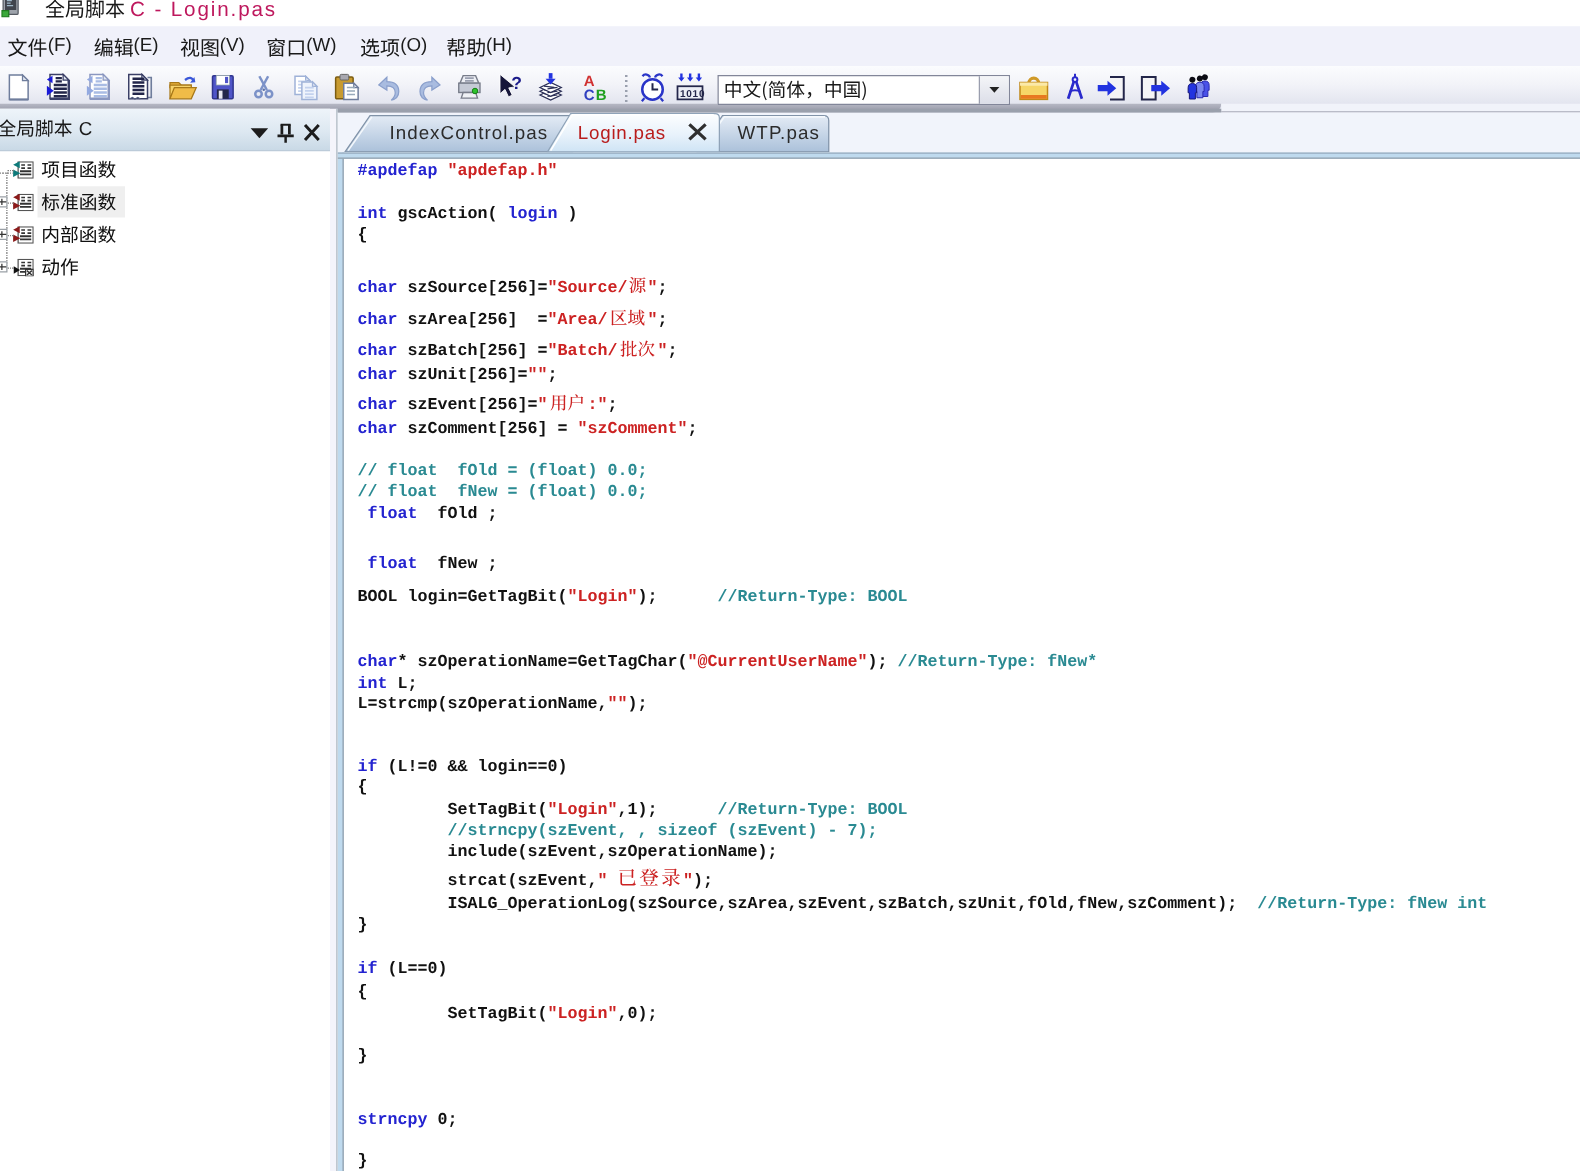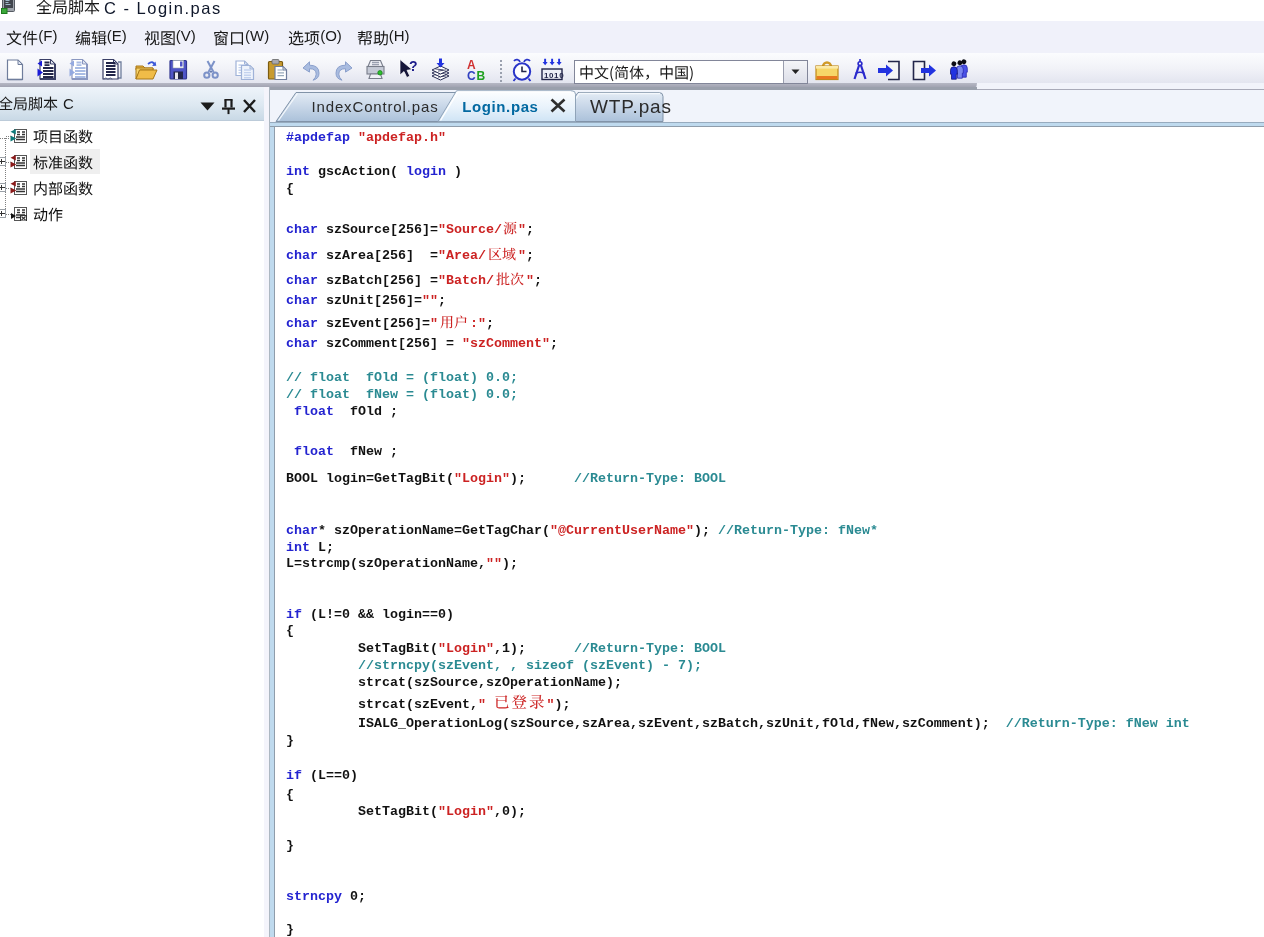--- a/index.html
+++ b/index.html
@@ -51,21 +51,21 @@
       <rect x="3" y="-1" width="9" height="9" fill="#41454d"></rect>
       <path d="M4.5 0.5 h4 M4.5 2.5 h3 M4.5 4.5 h5" stroke="#9fb8c8" stroke-width="1" fill="none"></path>
       <rect x="0.5" y="8.5" width="5.5" height="5" fill="#3aa83a" stroke="#1e7a1e"></rect>
     </svg>
  <div class="abs" style="left:35.5px;top:-1.5px"><svg style="position:relative;vertical-align:-6.72px;" width="64.0" height="20.8" viewBox="0 0 64.0 20.8" fill="#1a1a1a">
         <path transform="translate(0.00,14.08) scale(0.016000,-0.016000)" d="M493 851C392 692 209 545 26 462C45 446 67 421 78 401C118 421 158 444 197 469V404H461V248H203V181H461V16H76V-52H929V16H539V181H809V248H539V404H809V470C847 444 885 420 925 397C936 419 958 445 977 460C814 546 666 650 542 794L559 820ZM200 471C313 544 418 637 500 739C595 630 696 546 807 471Z"></path>
         <path transform="translate(16.00,14.08) scale(0.016000,-0.016000)" d="M153 788V549C153 386 141 156 28 -6C44 -15 76 -40 88 -54C173 68 207 231 220 377H836C825 121 813 25 791 2C782 -9 772 -11 754 -11C735 -11 686 -10 633 -6C645 -26 653 -55 654 -76C708 -80 760 -80 788 -77C819 -74 838 -67 857 -45C887 -9 899 103 912 409C913 420 913 444 913 444H225L227 530H843V788ZM227 723H768V595H227ZM308 298V-19H378V39H690V298ZM378 236H620V101H378Z"></path>
         <path transform="translate(32.00,14.08) scale(0.016000,-0.016000)" d="M86 803V442C86 296 82 94 29 -49C44 -54 72 -69 84 -79C119 17 135 142 142 260H261V9C261 -3 257 -6 247 -6C236 -7 205 -7 168 -6C177 -24 185 -55 187 -72C241 -72 274 -70 295 -59C317 -47 323 -26 323 8V803ZM147 735H261V569H147ZM147 501H261V330H145L147 443ZM694 782V-80H760V711H866V172C866 161 863 158 854 158C844 157 814 157 778 158C788 139 798 107 800 88C848 88 881 90 904 102C926 114 932 136 932 170V782ZM375 26 376 27C393 37 423 45 599 77C604 54 608 34 610 16L665 36C656 102 625 213 591 298L540 283C557 238 573 185 586 135L439 111C472 187 503 284 524 375H661V447H541V603H644V674H541V835H477V674H371V603H477V447H352V375H456C437 275 403 176 392 148C379 115 367 92 353 89C361 72 372 40 375 26Z"></path>
         <path transform="translate(48.00,14.08) scale(0.016000,-0.016000)" d="M460 839V629H65V553H367C294 383 170 221 37 140C55 125 80 98 92 79C237 178 366 357 444 553H460V183H226V107H460V-80H539V107H772V183H539V553H553C629 357 758 177 906 81C920 102 946 131 965 146C826 226 700 384 628 553H937V629H539V839Z"></path>
       </svg></div>
- <div class="abs" style="left:104px;top:-0.5px;font-size:16.5px;letter-spacing:1.5px;color:#0f172a;line-height:17px">C - Login.pas</div>
+ <div class="abs" style="left:104px;top:-0.5px;font-size:16.5px;letter-spacing:1.5px;color:#be185d;line-height:17px">C - Login.pas</div>
 </div>
 
 <div id="menubar"></div>
 <div class="mi" style="left:6.3px"><svg style="position:relative;vertical-align:-6.72px;" width="32.0" height="20.8" viewBox="0 0 32.0 20.8" fill="#1a1a1a">
       <path transform="translate(0.00,14.08) scale(0.016000,-0.016000)" d="M423 823C453 774 485 707 497 666L580 693C566 734 531 799 501 847ZM50 664V590H206C265 438 344 307 447 200C337 108 202 40 36 -7C51 -25 75 -60 83 -78C250 -24 389 48 502 146C615 46 751 -28 915 -73C928 -52 950 -20 967 -4C807 36 671 107 560 201C661 304 738 432 796 590H954V664ZM504 253C410 348 336 462 284 590H711C661 455 592 344 504 253Z"></path>
       <path transform="translate(16.00,14.08) scale(0.016000,-0.016000)" d="M317 341V268H604V-80H679V268H953V341H679V562H909V635H679V828H604V635H470C483 680 494 728 504 775L432 790C409 659 367 530 309 447C327 438 359 420 373 409C400 451 425 504 446 562H604V341ZM268 836C214 685 126 535 32 437C45 420 67 381 75 363C107 397 137 437 167 480V-78H239V597C277 667 311 741 339 815Z"></path>
     </svg><span class="lat">(F)</span></div>
 <div class="mi" style="left:74.8px"><svg style="position:relative;vertical-align:-6.72px;" width="32.0" height="20.8" viewBox="0 0 32.0 20.8" fill="#1a1a1a">
       <path transform="translate(0.00,14.08) scale(0.016000,-0.016000)" d="M40 54 58 -15C140 18 245 61 346 103L332 163C223 121 114 79 40 54ZM61 423C75 430 98 435 205 450C167 386 132 335 116 316C87 278 66 252 45 248C53 230 64 196 68 182C87 194 118 204 339 255C336 271 333 298 334 317L167 282C238 374 307 486 364 597L303 632C286 593 265 554 245 517L133 505C190 593 246 706 287 815L215 840C179 719 112 587 91 554C71 520 55 496 38 491C46 473 57 438 61 423ZM624 350V202H541V350ZM675 350H746V202H675ZM481 412V-72H541V143H624V-47H675V143H746V-46H797V143H871V-7C871 -14 868 -16 861 -17C854 -17 836 -17 814 -16C822 -32 829 -56 831 -73C867 -73 890 -71 908 -62C926 -52 930 -35 930 -8V413L871 412ZM797 350H871V202H797ZM605 826C621 798 637 762 648 732H414V515C414 361 405 139 314 -21C329 -28 360 -50 372 -63C465 99 482 335 483 498H920V732H729C717 765 697 811 675 846ZM483 668H850V561H483Z"></path>
       <path transform="translate(16.00,14.08) scale(0.016000,-0.016000)" d="M551 751H819V650H551ZM482 808V594H892V808ZM81 332C89 340 119 346 153 346H244V202L40 167L56 94L244 132V-76H313V146L427 169L423 234L313 214V346H405V414H313V568H244V414H148C176 483 204 565 228 650H412V722H247C255 756 263 791 269 825L196 840C191 801 183 761 174 722H47V650H157C136 570 115 504 105 479C88 435 75 403 58 398C66 380 77 346 81 332ZM815 472V386H560V472ZM400 76 412 8 815 40V-80H885V46L959 52L960 115L885 110V472H953V535H423V472H491V82ZM815 329V242H560V329ZM815 185V105L560 86V185Z"></path>
@@ -274,22 +274,22 @@
     </defs>
     <path d="M6 32.5 L26 3.5 H188 V32.5 z" fill="url(#gi)" stroke="#8193a8" stroke-width="1"></path>
     <path d="M8.5 31.5 L27.5 4.5" stroke="#f4f8fc" stroke-width="1.3" fill="none"></path>
     <path d="M288 32.5 L308 3.5 H389 Q393 3.5 393 7.5 V32.5 z" fill="url(#gi)" stroke="#8193a8" stroke-width="1"></path>
     <path d="M290.5 31.5 L309.5 4.5 H390" stroke="#f4f8fc" stroke-width="1.3" fill="none"></path>
     <path d="M168 32.5 L186.5 1.8 H302 Q305.5 1.8 305.5 5.3 V32.5 z" fill="url(#ga)" stroke="#8fa3b8" stroke-width="1"></path>
     <path d="M170.5 31.5 L188 2.8 H301" stroke="#fff" stroke-width="1.3" fill="none"></path>
     <path d="M281.5 10.5 L294.5 22.5 M294.5 10.5 L281.5 22.5" stroke="#2f2f2f" stroke-width="2.6"></path>
   </svg>
 <div class="tabtxt" style="left:311.5px;top:98.8px;font-size:15px;letter-spacing:0.85px;line-height:15px">IndexControl.pas</div>
-<div class="tabtxt" style="left:462.3px;top:98.7px;font-weight:bold;font-size:15px;letter-spacing:0.6px;line-height:15px;color:#0369a1">Login.pas</div>
-<div class="tabtxt" style="left:590px;top:98.8px;font-size:19px;letter-spacing:0.9px;line-height:15px">WTP.pas</div>
+<div class="tabtxt" style="left:462.3px;top:98.7px;font-weight:normal;font-size:15px;letter-spacing:0.6px;line-height:15px;color:#b91c1c">Login.pas</div>
+<div class="tabtxt" style="left:590px;top:98.8px;font-size:15px;letter-spacing:0.9px;line-height:15px">WTP.pas</div>
 <div id="blueL"></div>
 <div id="blueT"></div>
 <div id="codearea"></div>
 <div class="cl" style="top:129.2px"><span class="k">#apdefap</span> <span class="s">"apdefap.h"</span></div>
 <div class="cl" style="top:163.2px"><span class="k">int</span> gscAction( <span class="k">login</span> )</div>
 <div class="cl" style="top:180.2px">{</div>
 <div class="cl" style="top:220.6px"><span class="k">char</span> szSource[256]=<span class="s">"Source/</span><svg style="position:relative;vertical-align:-5.88px;" width="16.0" height="18.2" viewBox="0 0 14.0 18.2" fill="#cc2222">
       <path transform="translate(0.00,12.32) scale(0.014000,-0.014000)" d="M612 185 513 232C487 157 427 50 359 -19L370 -31C457 22 533 108 575 174C599 170 607 175 612 185ZM770 218 759 210C809 156 873 68 889 -2C968 -60 1026 108 770 218ZM98 206C87 206 55 206 55 206V185C75 183 90 180 103 170C125 156 131 71 115 -31C119 -64 134 -81 153 -81C191 -81 214 -53 216 -8C220 76 188 120 187 167C186 192 192 225 200 257C212 307 280 538 316 661L298 666C140 263 140 263 123 227C114 207 110 206 98 206ZM43 602 34 594C71 566 115 518 128 475C208 427 263 581 43 602ZM106 833 97 824C137 794 186 741 200 694C282 643 339 803 106 833ZM873 825 823 760H424L334 797V523C334 326 322 108 219 -68L234 -78C399 94 410 343 410 524V731H633C628 688 620 642 612 610H554L475 645V250H487C518 250 549 267 549 274V297H648V29C648 17 644 11 628 11C610 11 523 17 523 17V3C565 -3 587 -12 600 -25C611 -36 616 -56 617 -80C711 -71 725 -31 725 28V297H822V259H834C859 259 896 275 897 282V569C916 573 931 580 937 588L852 653L813 610H646C670 632 693 659 711 686C732 687 744 696 748 708L654 731H940C954 731 964 736 967 747C931 780 873 825 873 825ZM822 581V465H549V581ZM549 326V435H822V326Z"></path>
     </svg><span class="s">"</span>;</div>
 <div class="cl" style="top:246.6px"><span class="k">char</span> szArea[256]  =<span class="s">"Area/</span><svg style="position:relative;vertical-align:-5.88px;" width="32.0" height="18.2" viewBox="0 0 28.0 18.2" fill="#cc2222">
@@ -311,21 +311,21 @@
 <div class="cl" style="top:402.6px"> <span class="k">float</span>  fOld ;</div>
 <div class="cl" style="top:443px"> <span class="k">float</span>  fNew ;</div>
 <div class="cl" style="top:470.3px">BOOL login=GetTagBit(<span class="s">"Login"</span>);      <span class="c">//Return-Type: BOOL</span></div>
 <div class="cl" style="top:522.0px"><span class="k">char</span>* szOperationName=GetTagChar(<span class="s">"@CurrentUserName"</span>); <span class="c">//Return-Type: fNew*</span></div>
 <div class="cl" style="top:538.9px"><span class="k">int</span> L;</div>
 <div class="cl" style="top:555.2px">L=strcmp(szOperationName,<span class="s">""</span>);</div>
 <div class="cl" style="top:605.5px"><span class="k">if</span> (L!=0 &amp;&amp; login==0)</div>
 <div class="cl" style="top:622.2px">{</div>
 <div class="cl ind" style="top:639.6px">SetTagBit(<span class="s">"Login"</span>,1);      <span class="c">//Return-Type: BOOL</span></div>
 <div class="cl ind" style="top:656.7px"><span class="c">//strncpy(szEvent, , sizeof (szEvent) - 7);</span></div>
-<div class="cl ind" style="top:673.7px">strcat(szSource,szOperationName);</div>
+<div class="cl ind" style="top:673.7px">include(szEvent,szOperationName);</div>
 <div class="cl ind" style="top:694.2px">strcat(szEvent,<span class="s">" </span><svg style="position:relative;vertical-align:-6.51px;" width="52.5" height="20.2" viewBox="0 0 52.5 20.2" fill="#cc2222">
       <path transform="translate(0.00,13.64) scale(0.015500,-0.015500)" d="M91 754 100 725H729V454H230V571C253 573 260 582 263 596L149 607V82C149 -18 214 -48 343 -48H714C899 -48 944 -21 944 18C944 35 931 41 892 53L891 235H879C866 174 842 90 827 63C811 34 782 29 709 29H338C266 29 230 39 230 80V425H729V344H741C769 344 810 363 811 370V707C833 711 850 720 857 729L761 803L718 754Z"></path>
       <path transform="translate(17.50,13.64) scale(0.015500,-0.015500)" d="M323 519 331 490H654C668 490 678 495 681 506C647 537 593 578 593 578L546 519ZM299 158 288 151C317 113 346 50 347 -2C421 -65 503 88 299 158ZM114 683 105 674C148 645 195 592 206 545C222 534 238 532 250 535C188 461 111 394 23 345L33 331C247 416 389 565 465 731C489 732 499 735 507 744L424 817L374 770H144L153 741H373C351 684 319 627 280 574C283 612 242 667 114 683ZM617 161C602 106 577 30 555 -26H54L62 -55H926C940 -55 950 -50 953 -39C915 -4 852 46 852 46L797 -26H581C623 16 667 67 695 104C716 102 728 110 732 122ZM865 696C837 658 785 601 737 558C707 584 679 612 653 643C711 673 772 710 811 738C833 732 842 736 849 746L756 805C731 768 682 708 637 664C596 717 564 777 542 842L526 834C584 601 719 438 899 340C914 379 941 401 975 405L978 416C900 446 825 487 759 540C818 567 880 601 920 627C941 622 950 625 957 634ZM229 398V144H241C274 144 310 163 310 169V198H686V158H700C726 158 768 174 769 179V357C786 360 800 368 806 375L718 441L677 398H316L229 434ZM310 227V369H686V227Z"></path>
       <path transform="translate(35.00,13.64) scale(0.015500,-0.015500)" d="M174 415 165 407C213 368 274 300 292 244C375 192 431 359 174 415ZM863 548 808 481H756L769 748C787 750 795 754 802 762L717 830L679 787H163L172 757H686L680 634H192L201 605H679L673 481H41L50 452H457V259C285 180 122 110 51 84L121 -3C130 2 137 13 138 25C275 108 379 177 457 231V31C457 18 452 12 434 12C412 12 305 19 305 19V4C355 -1 380 -12 396 -24C410 -37 416 -57 418 -82C523 -72 538 -31 538 29V411C607 184 734 68 892 -15C903 23 927 50 959 56L961 67C860 101 754 152 669 238C736 272 806 316 850 350C872 345 881 349 888 358L793 419C764 374 705 306 652 256C604 308 565 373 539 452H936C951 452 960 457 963 468C925 502 863 548 863 548Z"></path>
     </svg><span class="s">"</span>);</div>
 <div class="cl ind" style="top:714.8px">ISALG_OperationLog(szSource,szArea,szEvent,szBatch,szUnit,fOld,fNew,szComment);  <span class="c">//Return-Type: fNew int</span></div>
 <div class="cl" style="top:732.0px">}</div>
 <div class="cl" style="top:767px"><span class="k">if</span> (L==0)</div>
 <div class="cl" style="top:785.5px">{</div>
 <div class="cl ind" style="top:803.2px">SetTagBit(<span class="s">"Login"</span>,0);</div>

